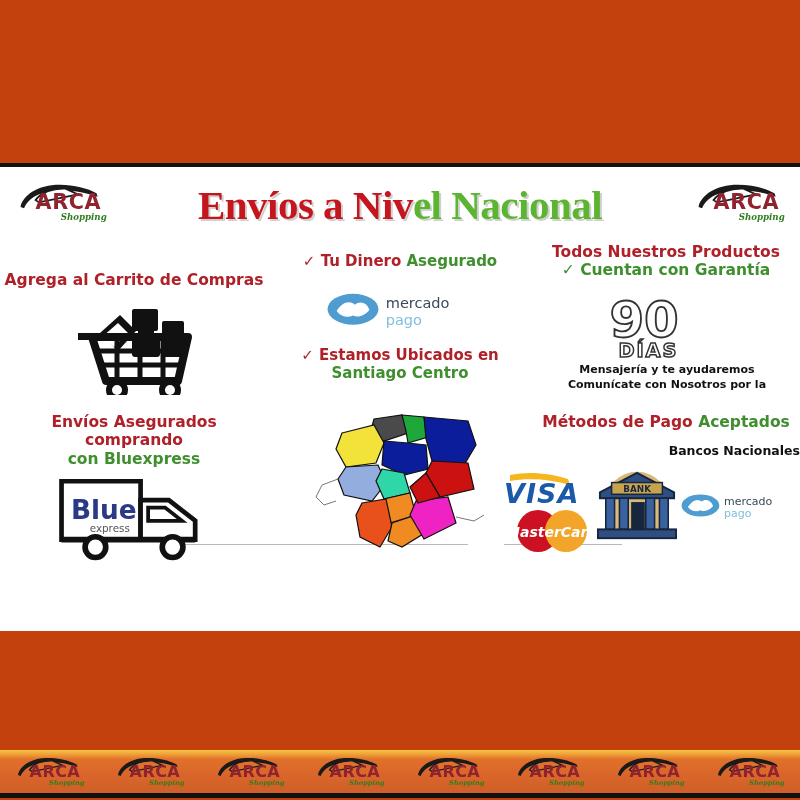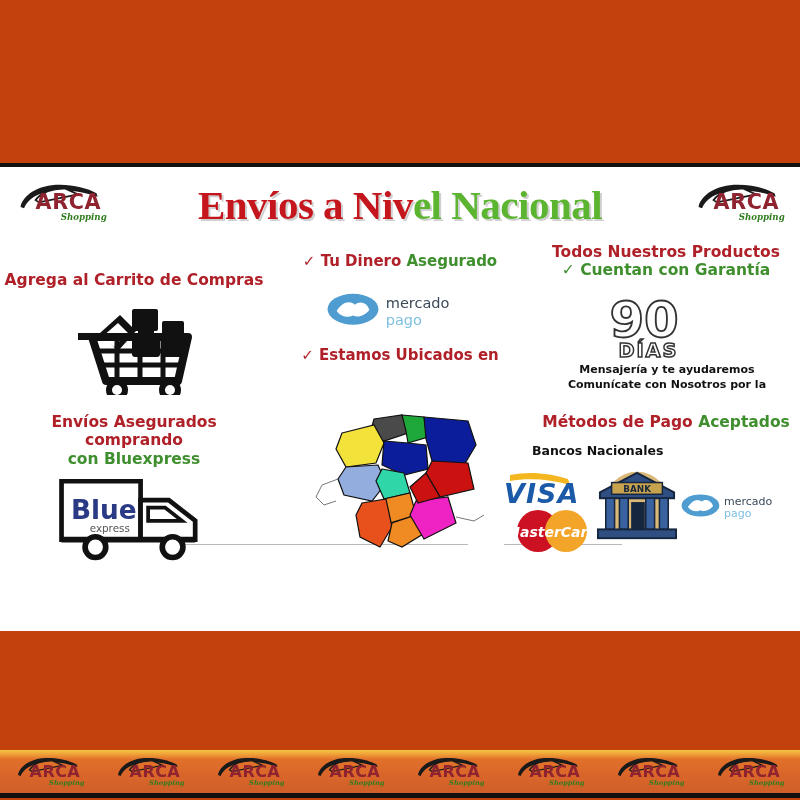--- a/index.html
+++ b/index.html
@@ -67,21 +67,21 @@
 
   .b-loc-txt{position:absolute;left:0;top:104px;width:264px;font-size:15px;}
   .b-map{position:absolute;left:30px;top:168px;width:205px;height:140px;}
 
   .b-prod-txt{position:absolute;left:0;top:0;width:268px;font-size:15.5px;}
   .b-90{position:absolute;left:70px;top:48px;width:120px;height:72px;}
   .b-note{position:absolute;left:6px;top:120px;width:258px;}
 
   .b-pay-txt{position:absolute;left:0;top:170px;width:268px;font-size:15.5px;}
   .b-banks{position:absolute;left:0;top:200px;width:268px;font-size:12.5px;
-           text-align:left;color:#111;font-weight:bold;
+           text-align:right;color:#111;font-weight:bold;
            font-family:"DejaVu Sans", sans-serif;}
   .b-cards{position:absolute;left:-40px;top:226px;width:120px;height:84px;}
   .b-bank{position:absolute;left:62px;top:222px;width:86px;height:80px;}
   .b-mp2{position:absolute;left:148px;top:246px;width:118px;height:36px;}
 
   
   .rule{position:absolute;height:1px;background:#b9b9b9;}
   .rule-l{left:172px;top:301px;width:296px;}
   .rule-r{left:504px;top:301px;width:118px;}
 
@@ -194,20 +194,21 @@
             <ellipse cx="30" cy="20" rx="28" ry="17" fill="#4e9cd0"></ellipse>
             <path d="M12 22 C18 12 26 10 32 15 C38 10 46 13 48 21 C43 27 36 30 30 27 C24 30 16 28 12 22 Z" fill="#fff"></path>
             <text x="66" y="19" font-family="DejaVu Sans, sans-serif" font-size="16" fill="#3b4a5a">mercado</text>
             <text x="66" y="37" font-family="DejaVu Sans, sans-serif" font-size="16" fill="#7fc0e0">pago</text>
           </svg>
         </div>
 
         <div class="b-loc-txt head-line">
           <div><span class="check-red">✓</span>
             <span class="red">Estamos Ubicados en</span></div>
+          <div class="grn">Santiago Centro</div>
         </div>
 
         <div class="b-map">
           <svg viewBox="0 0 205 140" width="205" height="140" aria-hidden="true">
             <g stroke="#111" stroke-width="1.2">
               <path d="M76 8 L104 4 L110 22 L86 30 L72 22 Z" fill="#4a4a4a"></path>
               <path d="M104 4 L126 6 L130 26 L110 32 L108 20 Z" fill="#1fa83a"></path>
               <path d="M126 6 L170 10 L178 34 L166 54 L134 50 L128 28 Z" fill="#0c1d9c"></path>
               <path d="M44 22 L76 14 L86 32 L78 52 L48 56 L38 38 Z" fill="#f2e23a"></path>
               <path d="M86 30 L110 32 L128 34 L130 58 L106 64 L84 54 Z" fill="#0c1d9c"></path>

